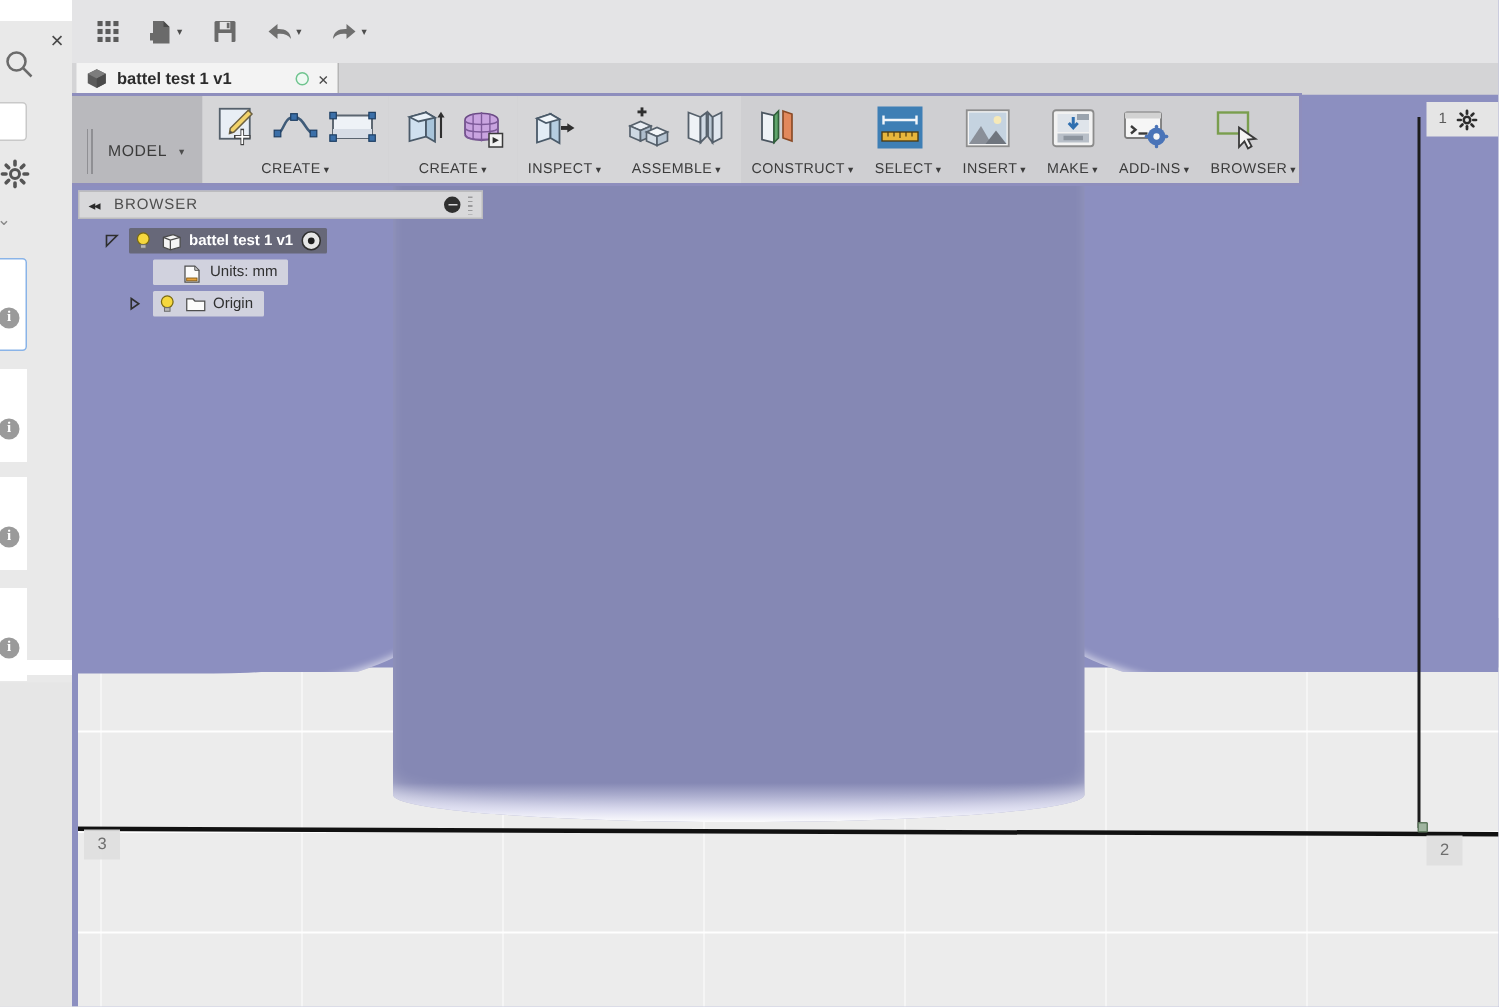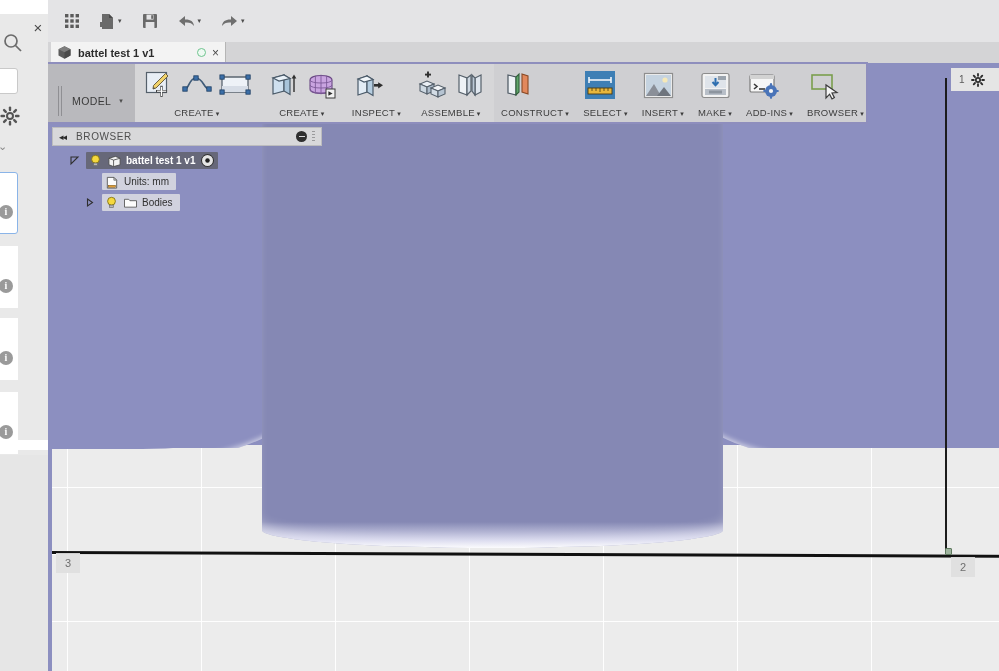--- a/index.html
+++ b/index.html
@@ -798,21 +798,21 @@
             <svg width="15" height="15" viewBox="0 0 16 16">
               <circle cx="8" cy="8" r="6.4" fill="#e6e6e6" stroke="#2f2f2f" stroke-width="1.1"></circle>
               <circle cx="8" cy="8" r="2.4" fill="#1f1f1f"></circle>
             </svg>
           </span>
         </span>
       </div>
 
 
       <div class="tnode" style="padding-left:50px">
-        <span class="pill" style="padding-left:3px">
+        <span class="pill" style="padding-left:19px">
           <span class="folder">
             <svg width="14" height="14" viewBox="0 0 14 15">
               <path d="M2 1.5 H9 L12 4.5 V13 H2 Z" fill="#fcfcfc" stroke="#4f4f4f" stroke-width="0.9"></path>
               <path d="M9 1.5 L12 4.5 H9 Z" fill="#d8d8d8" stroke="#4f4f4f" stroke-width="0.7"></path>
               <rect x="3.2" y="10" width="7.4" height="2" fill="#e8a33c" stroke="#7a5310" stroke-width="0.6"></rect>
             </svg>
           </span>
           <span class="tlabel">Units: mm</span>
         </span>
       </div>
@@ -829,20 +829,20 @@
             <svg width="13" height="13" viewBox="0 0 14 14">
               <circle cx="7" cy="5.6" r="4.2" fill="#f5d83e" stroke="#7a6a10" stroke-width="0.9"></circle>
               <rect x="5" y="9.8" width="4" height="2.6" fill="#b7b7b7" stroke="#6a6a6a" stroke-width="0.7"></rect>
             </svg>
           </span>
           <span class="folder">
             <svg width="15" height="12" viewBox="0 0 16 13">
               <path d="M1.5 2.5 H6 L7.4 4 H14.5 V11 H1.5 Z" fill="#fcfcfc" stroke="#4f4f4f" stroke-width="0.9"></path>
             </svg>
           </span>
-          <span class="tlabel">Bodies</span>
+          <span class="tlabel">Origin</span>
         </span>
       </div>
 
     </div>
   </div>
 
 </div>
 
 </body></html>

